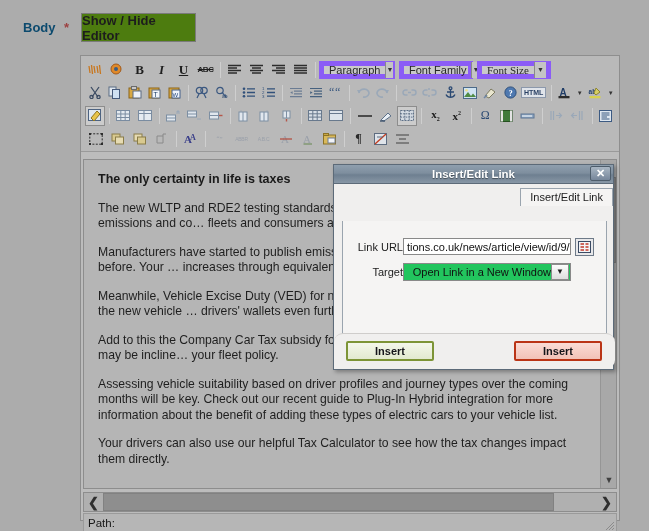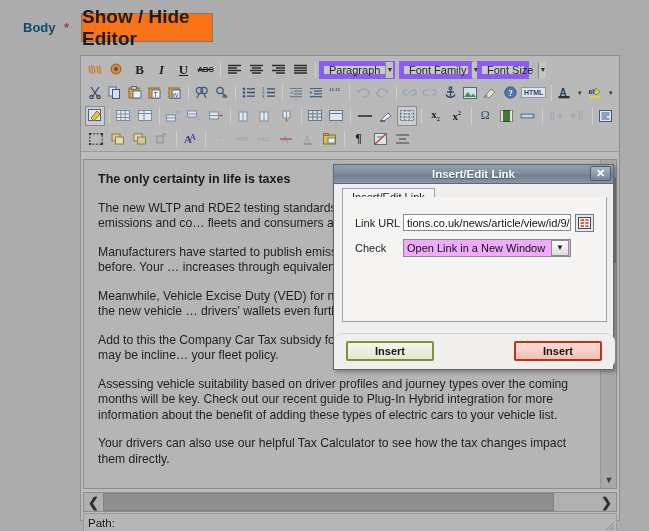--- a/index.html
+++ b/index.html
@@ -18,24 +18,24 @@
   #body-label {
     position: absolute; left: 23px; top: 20px;
     font-size: 13px; font-weight: bold; color: #0c4a6e;
   }
   #required-star {
     position: absolute; left: 64px; top: 20px;
     font-size: 13px; color: #9c4040; font-weight: bold;
   }
   #toggle-editor-btn {
     position: absolute; left: 81px; top: 13px;
-    width: 132px; height: 29px;
-    background: #f97316;
+    width: 115px; height: 29px;
+    background: #4d7c0f;
     border: 1px solid #7a7a7a;
-    font-size: 19px; font-weight: bold; color: #1d1d1d;
+    font-size: 13px; font-weight: bold; color: #1d1d1d;
     display: flex; align-items: center; justify-content: center;
     cursor: pointer;
   }
 
   
   #editor-shell {
     position: absolute; left: 80px; top: 55px;
     width: 540px; height: 466px;
     background: #bcbcbc;
     border: 1px solid #8e8e8e;
@@ -76,21 +76,21 @@
   }
   .tb-select .lbl { padding: 0 5px; white-space: nowrap; }
   .tb-select .arw {
     width: 13px; height: 16px; margin-left: auto;
     border-left: 1px solid #8a8a8a; background: #c4c4c4;
     display: flex; align-items: center; justify-content: center;
     font-size: 7px; color: #333;
   }
   #sel-paragraph { width: 76px; }
   #sel-fontfamily { width: 74px; }
-  #sel-fontsize { width: 52px; }
+  #sel-fontsize { width: 74px; font-family: Liberation Serif, serif; }
 
   .tb-btn .glyph-b { font-weight: bold; font-family: "Liberation Serif", serif; font-size: 13px; color: #1f1f1f;}
   .tb-btn .glyph-i { font-style: italic; font-family: "Liberation Serif", serif; font-size: 13px; font-weight:bold; color: #1f1f1f;}
   .tb-btn .glyph-u { text-decoration: underline; font-family: "Liberation Serif", serif; font-size: 13px; font-weight:bold; color:#1f1f1f;}
   .tb-btn .glyph-s { text-decoration: line-through; font-size: 8px; font-weight: bold; color:#1f1f1f; letter-spacing:-0.5px;}
 
   
   #content-area {
     position: absolute; left: 2px; top: 103px;
     width: 534px; height: 330px;
@@ -151,20 +151,21 @@
     cursor: nwse-resize;
   }
 
   
   #dialog {
     position: absolute; left: 333px; top: 164px;
     width: 281px; height: 206px;
     background: #f0efee;
     border: 1px solid #5c6a78;
     box-shadow: 2px 2px 4px rgba(0,0,0,0.32);
+    text-align: right;
   }
   #dlg-titlebar {
     height: 19px; width: 100%;
     background: linear-gradient(to bottom, #8f9fae 0%, #7e8e9e 45%, #6e7f90 55%, #8897a6 100%);
     border-bottom: 1px solid #5d6b79;
     display: flex; align-items: center; justify-content: center;
     position: relative;
     cursor: move;
   }
   #dlg-title {
@@ -187,21 +188,21 @@
   #tab-active {
     display: inline-flex; align-items: center;
     height: 18px; padding: 0 9px;
     background: #f5f4f3;
     border: 1px solid #9aa4ae; border-bottom: none;
     font-size: 11px; color: #1b1b1b; font-weight: normal;
     position: relative; top: 2px;
     cursor: pointer;
   }
   #dlg-body {
-    position: absolute; left: 8px; top: 32px;
+    position: absolute; left: 8px; top: 56px;
     width: 265px; height: 125px;
     background: #f5f4f3;
     border: 1px solid #9aa4ae; border-top: none;
     padding: 13px 0 0 0;
   }
   .form-row {
     display: flex; align-items: center; height: 25px; padding-left: 12px;
   }
   .form-row .flabel {
     width: 48px; font-size: 11px; color: #1b1b1b;
@@ -215,21 +216,21 @@
   #link-url-input { width: 168px; }
   #title-input { width: 190px; }
   #browse-btn {
     width: 19px; height: 18px; margin-left: 4px;
     border: 1px solid #6e7a88; background: #e8e8ea;
     display: flex; align-items: center; justify-content: center;
     cursor: pointer;
   }
   #target-select {
     width: 168px; height: 18px; border: 1px solid #898989;
-    background: #f0abfc; display: flex; align-items: center;
+    background: #22c55e; display: flex; align-items: center;
     font-size: 11px; color: #111; cursor: pointer;
   }
   #target-select .val { padding-left: 3px; flex: 1; }
   #target-select .arw {
     width: 18px; height: 16px; margin-right: 1px;
     background: linear-gradient(to bottom,#fcfcfc,#dedede);
     border: 1px solid #8c8c8c;
     display: flex; align-items: center; justify-content: center;
     font-size: 8px; color: #1d1d1d;
   }
@@ -810,21 +811,21 @@
       <div id="browse-btn">
         <svg width="13" height="12" viewBox="0 0 13 12">
             <rect x="0.5" y="0.5" width="12" height="11" fill="#f3f3f5" stroke="#3a4a63"></rect>
             <g stroke="#c2382a" stroke-width="1.3">
               <path d="M2.5 3 H6M2.5 6 H6M2.5 9 H6M7.5 3 H10.5M7.5 6 H10.5M7.5 9 H10.5"></path>
             </g>
           </svg>
       </div>
     </div>
     <div class="form-row">
-      <span class="flabel">Check</span>
+      <span class="flabel">Target</span>
       <div id="target-select">
         <span class="val">Open Link in a New Window</span>
         <span class="arw">▼</span>
       </div>
     </div>
   </div>
 
   <div id="dlg-footer">
     <div id="insert-btn">Insert</div>
     <div id="cancel-btn">Insert</div>

